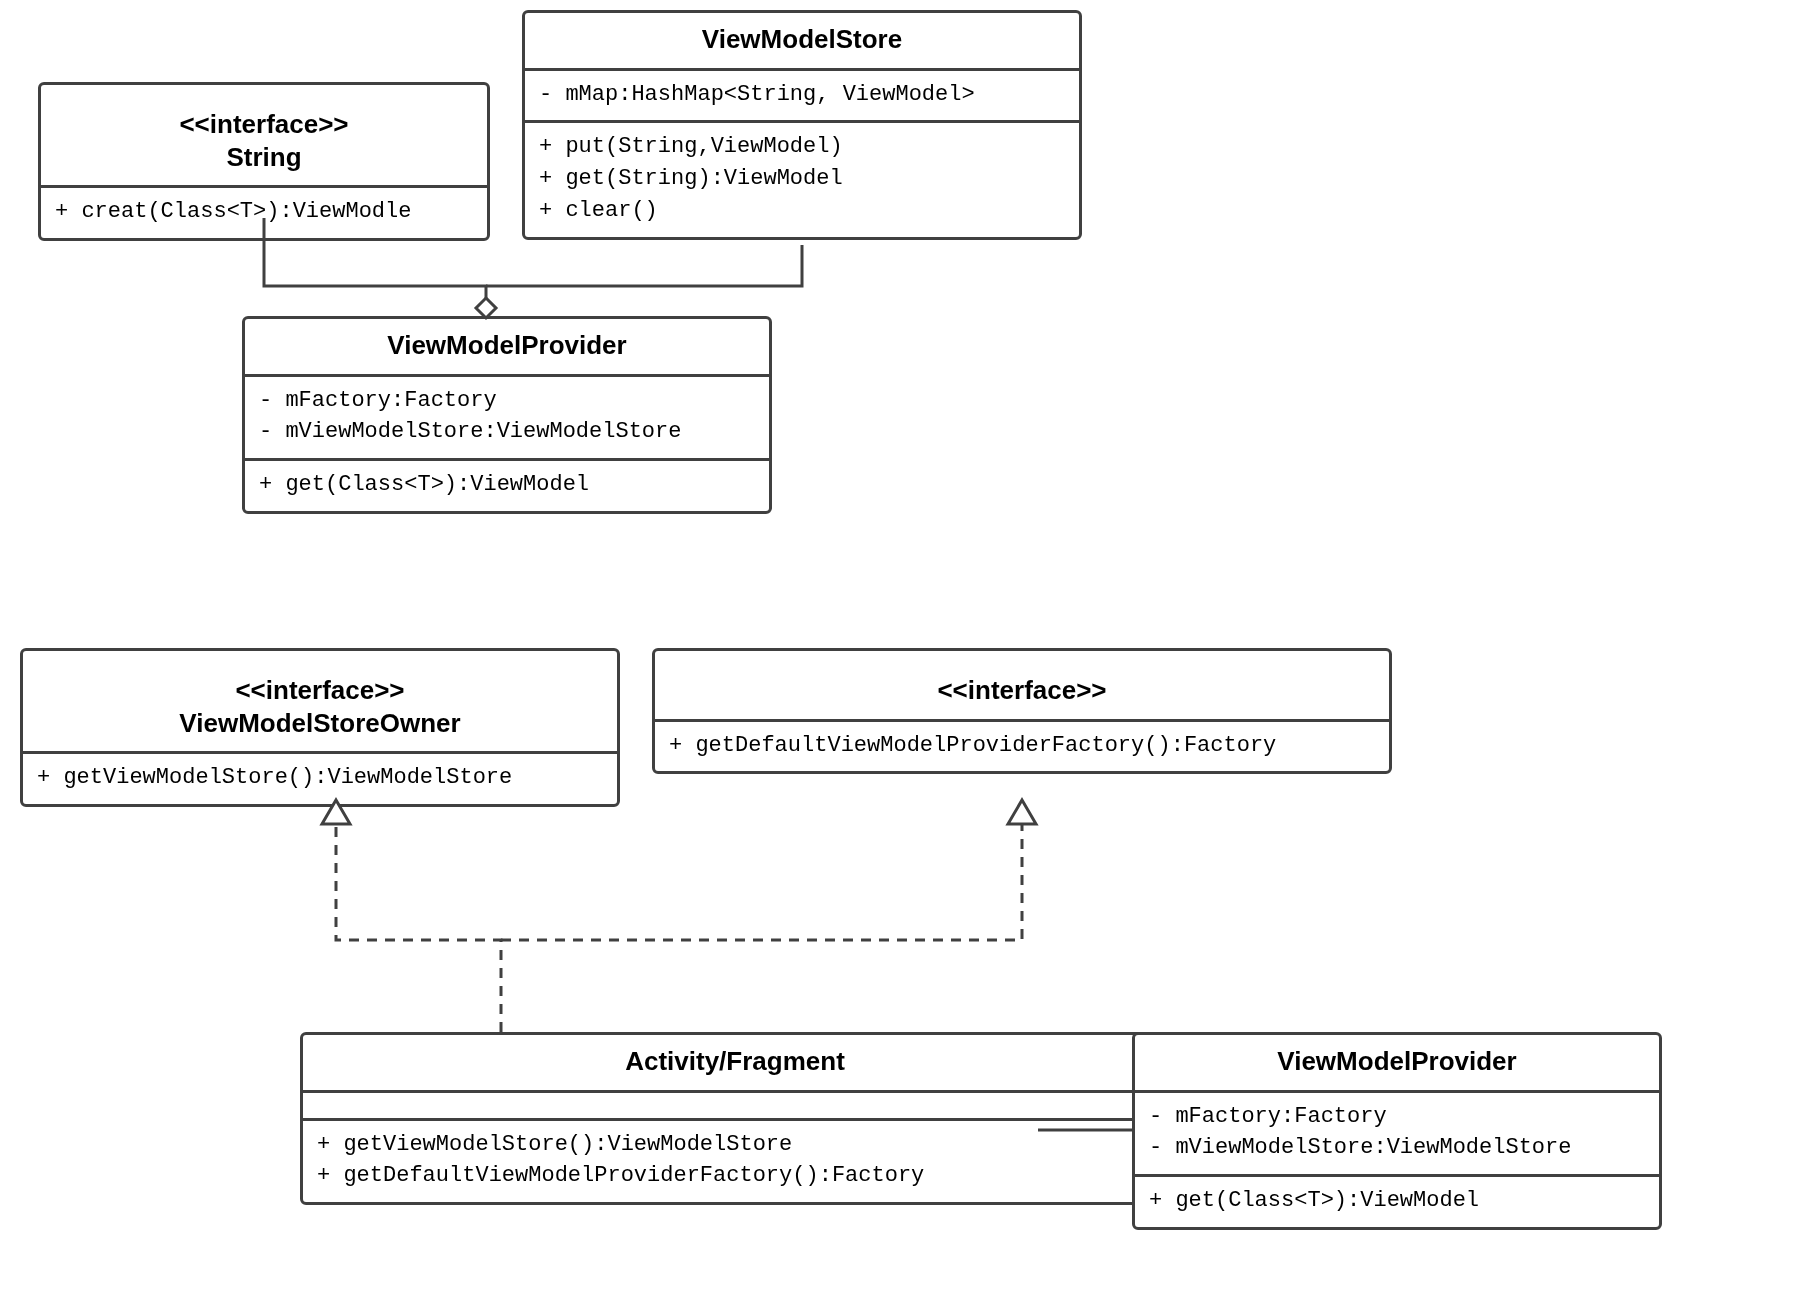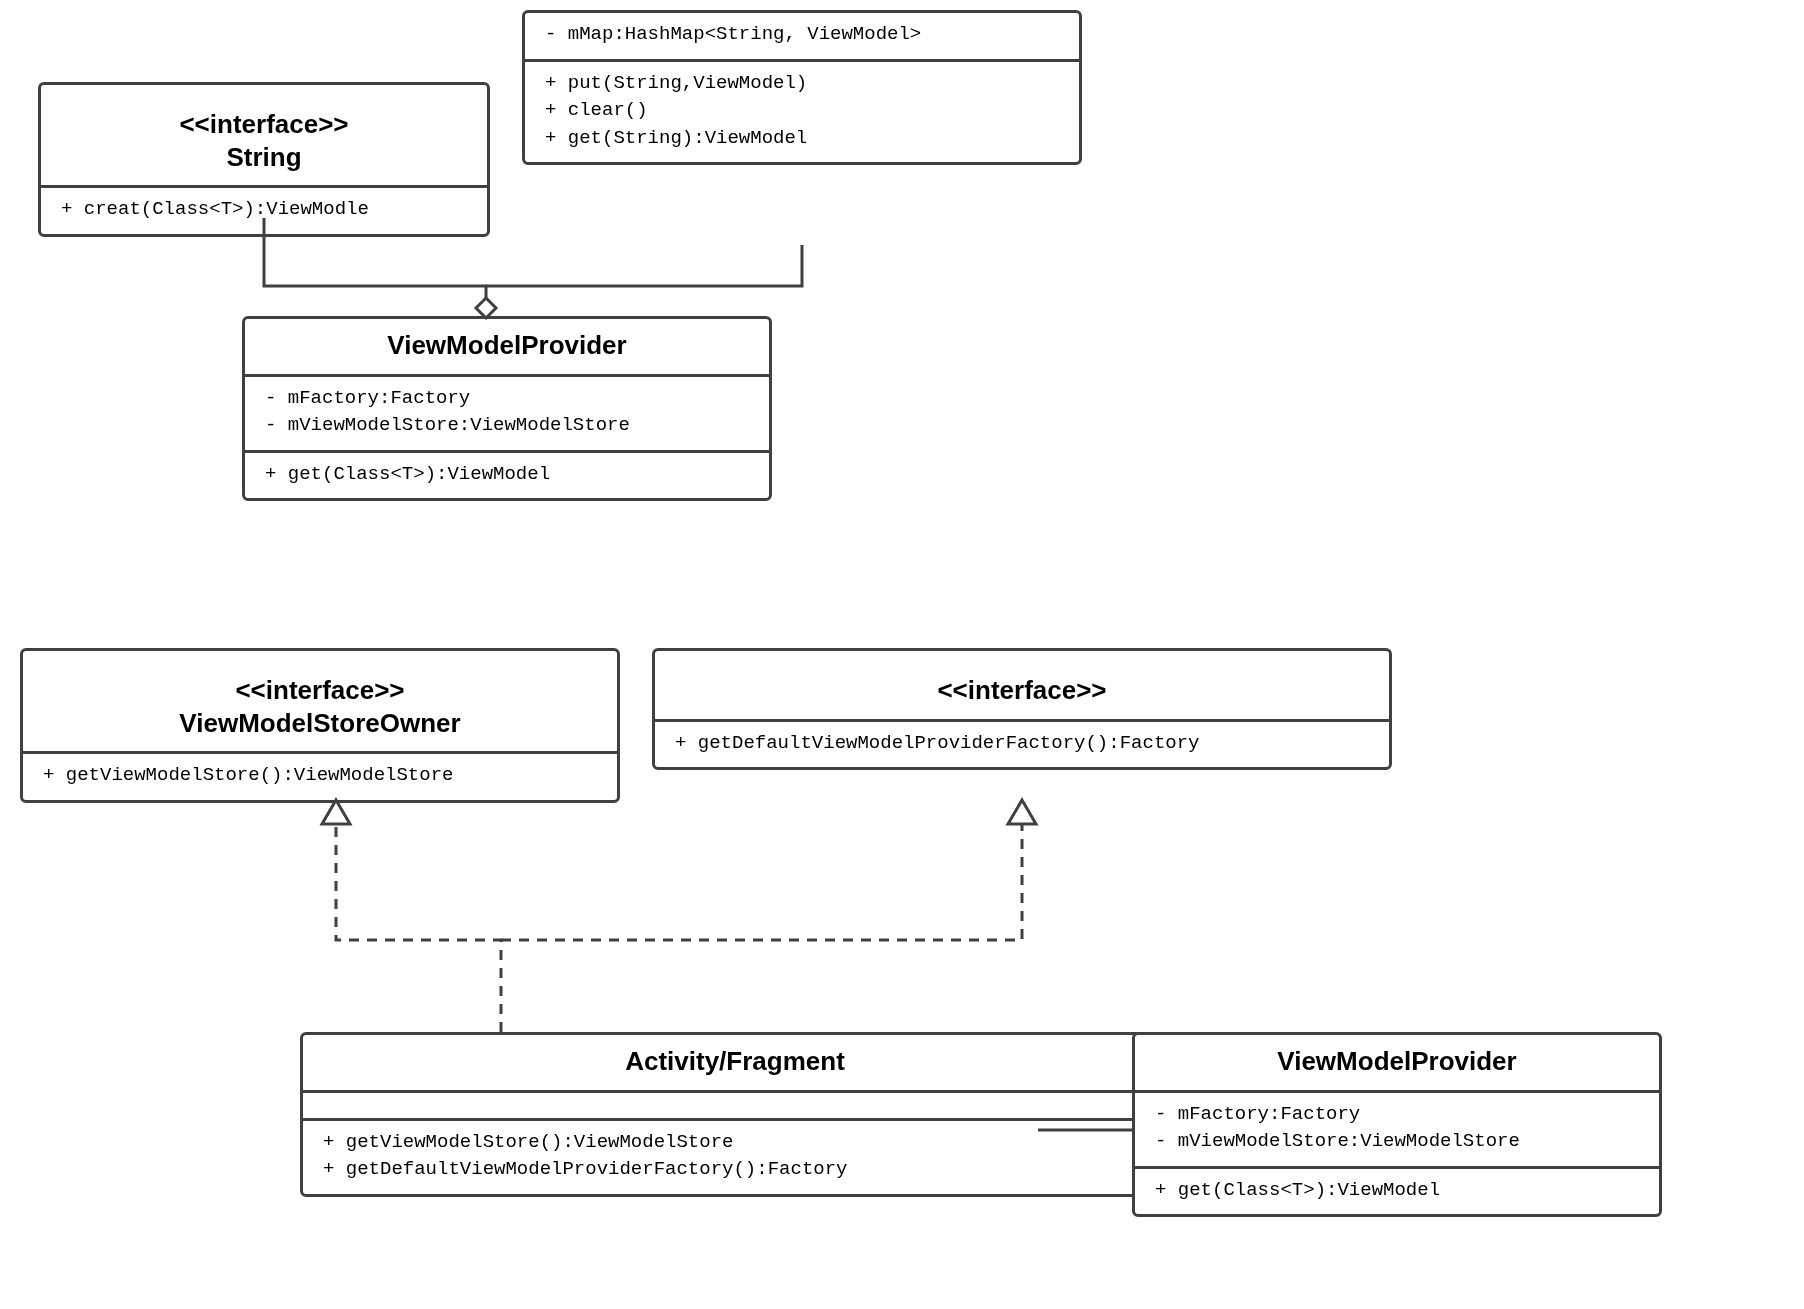--- a/index.html
+++ b/index.html
@@ -26,23 +26,23 @@
     padding: 10px 18px 12px 18px;
     border-bottom: 3px solid #404040;
     line-height: 1.25;
   }
   .uml-title .stereo {
     display: block;
     font-weight: 700;
     margin-top: 13px;
   }
   .uml-section {
-    padding: 8px 18px 10px 20px;
+    padding: 8px 18px 10px 14px;
     font-family: "Consolas", "Menlo", "Courier New", monospace;
-    font-size: 19px;
+    font-size: 22px;
     line-height: 1.45;
     border-bottom: 3px solid #404040;
     white-space: nowrap;
   }
   .uml-section:last-child { border-bottom: none; }
   .uml-section.empty { min-height: 28px; }
   svg.connector {
     position: absolute;
     overflow: visible;
     pointer-events: none;
@@ -61,27 +61,30 @@
   <div class="uml-title">
     <span class="stereo">&lt;&lt;interface&gt;&gt;</span>
     <span>String</span>
   </div>
   <div class="uml-section">
     <div>+ creat(Class&lt;T&gt;):ViewModle</div>
   </div>
 </div>
 
 <div class="uml-class" style="left:522px; top:10px; width:560px;">
+  <div class="uml-title">
+    <span>ViewModelStore</span>
+  </div>
   <div class="uml-section">
     <div>- mMap:HashMap&lt;String, ViewModel&gt;</div>
   </div>
   <div class="uml-section">
     <div>+ put(String,ViewModel)</div>
+    <div>+ get(String):ViewModel</div>
     <div>+ clear()</div>
-    <div>+ get(String):ViewModel</div>
   </div>
 </div>
 
 <div class="uml-class" style="left:242px; top:316px; width:530px;">
   <div class="uml-title">
     <span>ViewModelProvider</span>
   </div>
   <div class="uml-section">
     <div>- mFactory:Factory</div>
     <div>- mViewModelStore:ViewModelStore</div>

